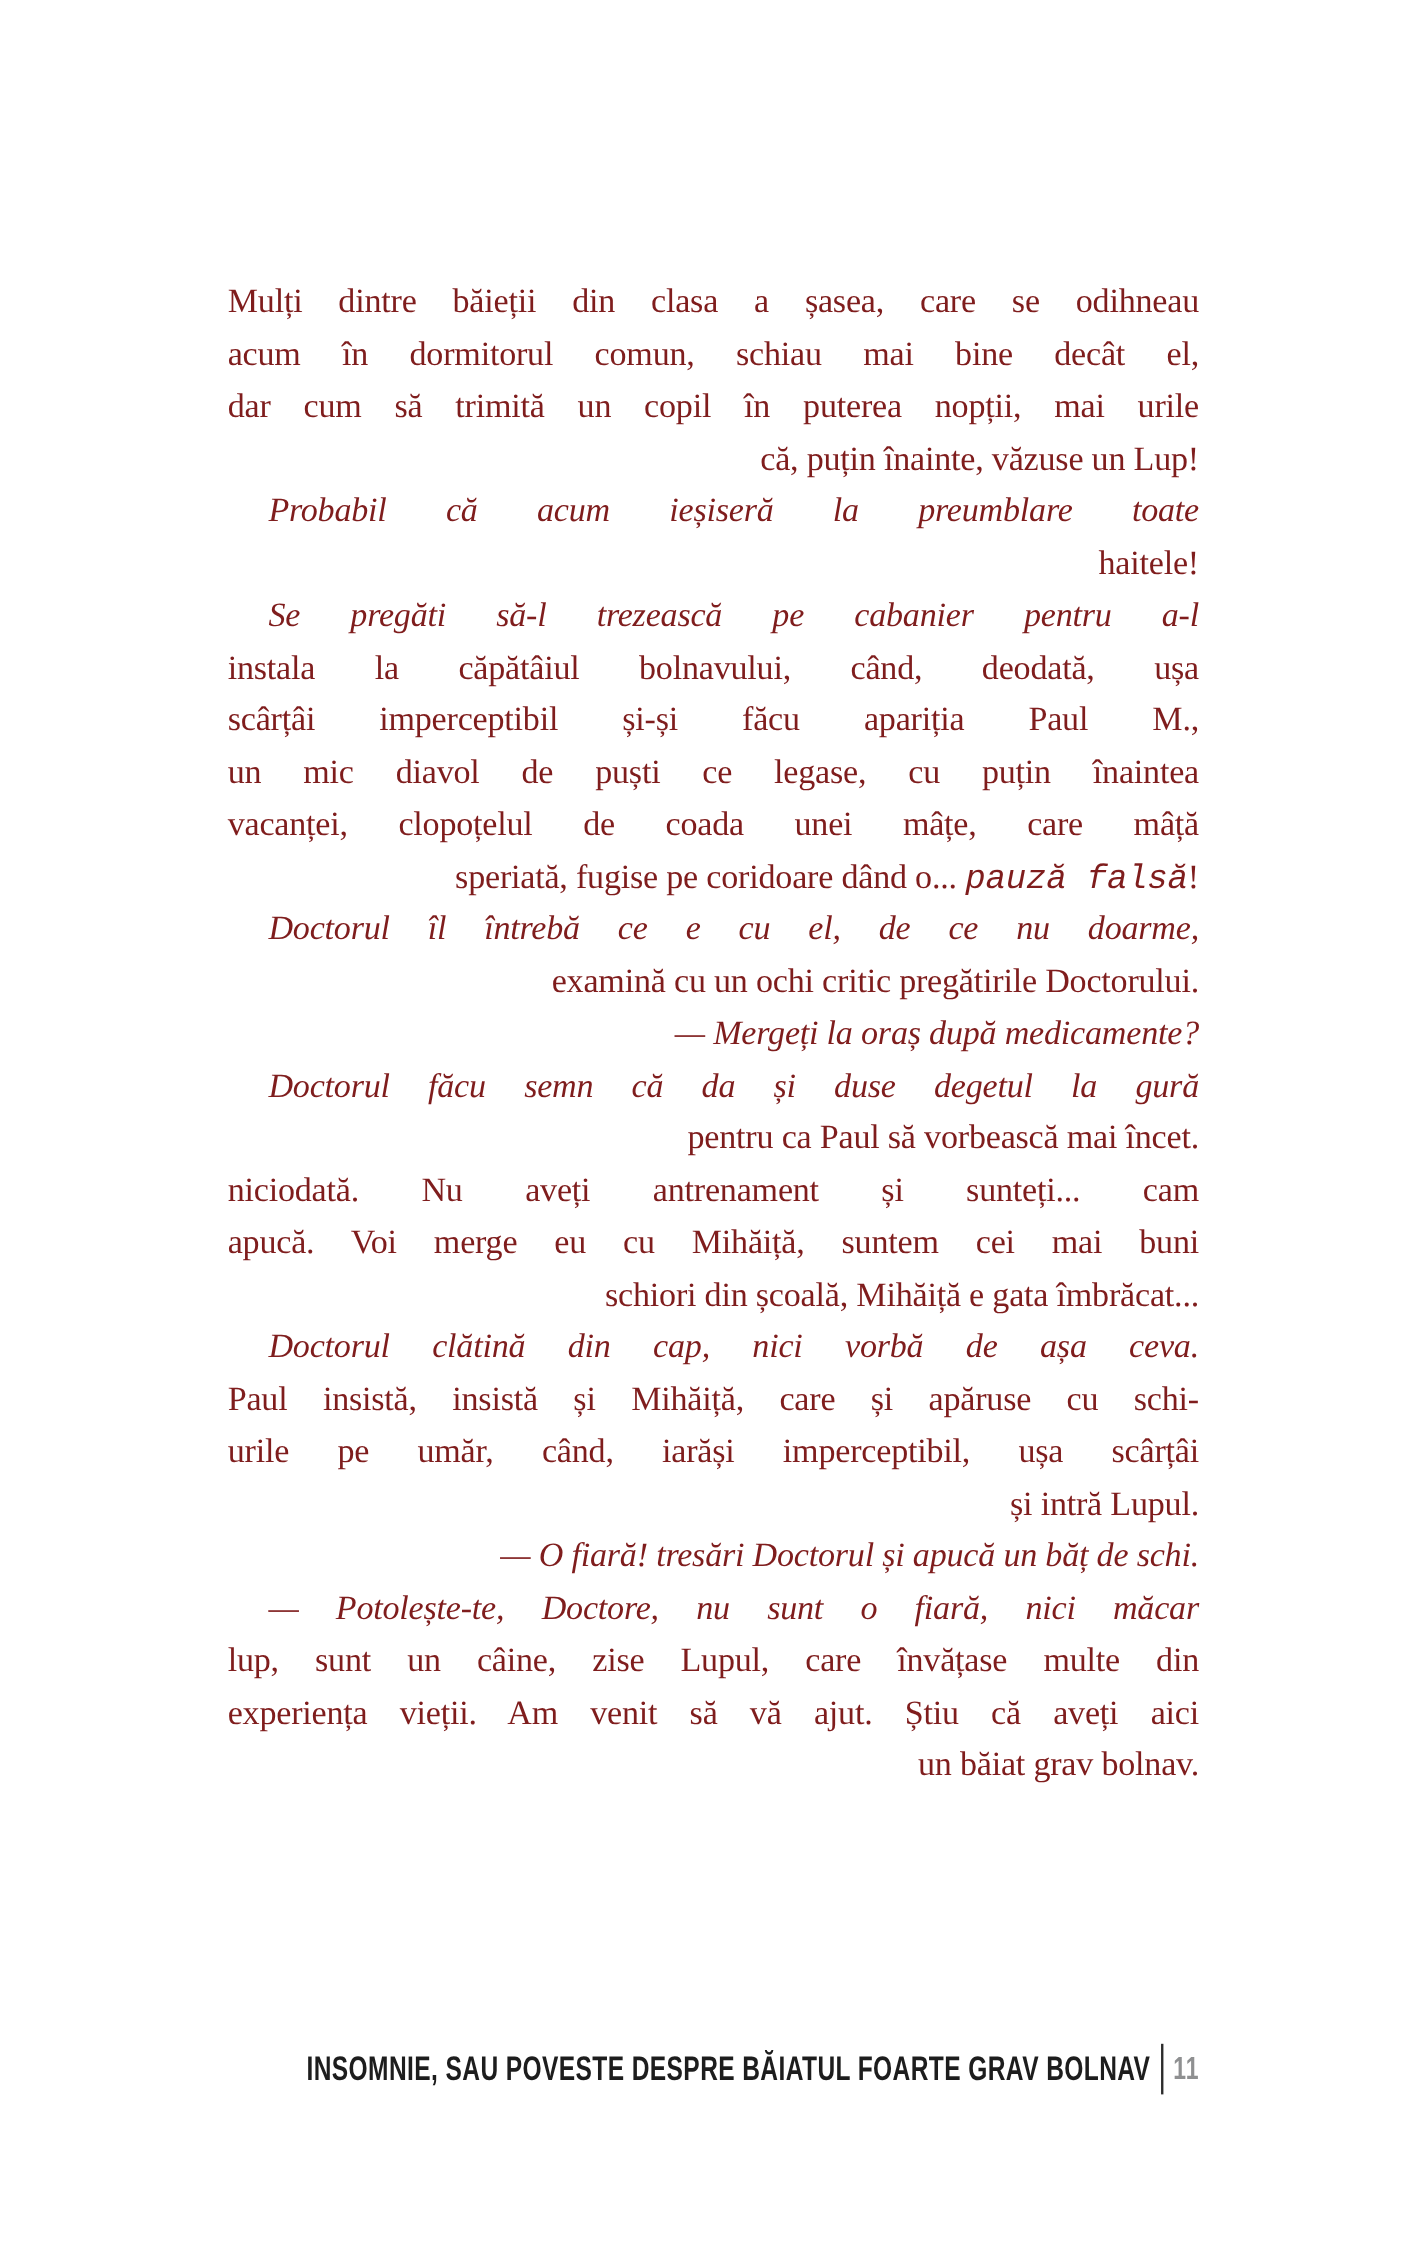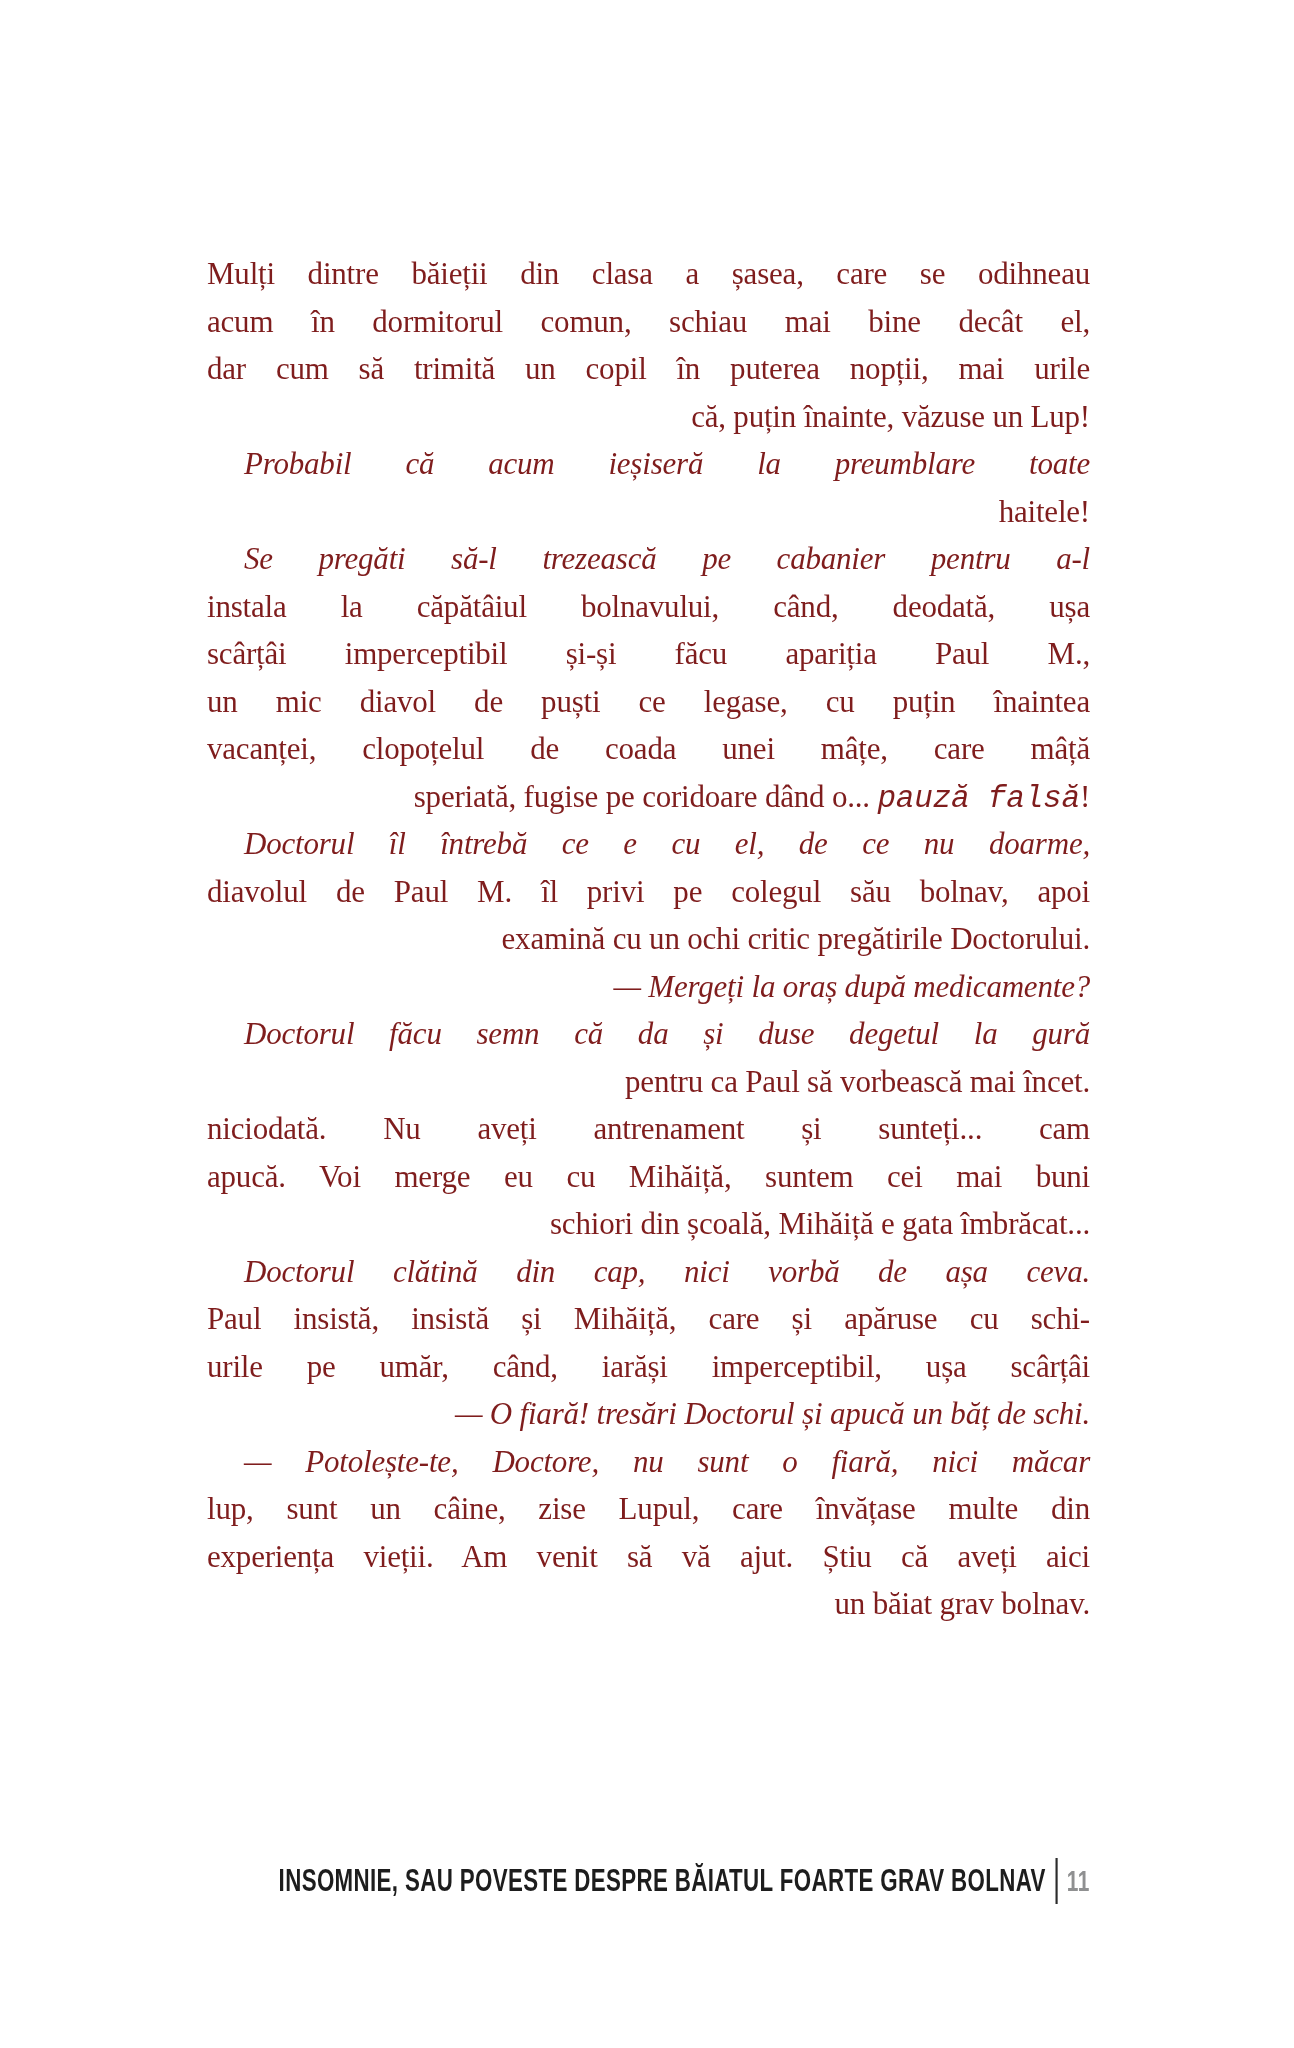--- a/index.html
+++ b/index.html
@@ -78,31 +78,31 @@
     <div class="ln">că, puțin înainte, văzuse un Lup!</div>
     <div class="ln j ind">Probabil că acum ieșiseră la preumblare toate</div>
     <div class="ln">haitele!</div>
     <div class="ln j ind">Se pregăti să-l trezească pe cabanier pentru a-l</div>
     <div class="ln j">instala la căpătâiul bolnavului, când, deodată, ușa</div>
     <div class="ln j">scârțâi imperceptibil și-și făcu apariția Paul M.,</div>
     <div class="ln j">un mic diavol de puști ce legase, cu puțin înaintea</div>
     <div class="ln j">vacanței, clopoțelul de coada unei mâțe, care mâță</div>
     <div class="ln"><span>speriată, fugise pe coridoare dând o... </span><span class="ital">pauză falsă</span><span>!</span></div>
     <div class="ln j ind">Doctorul îl întrebă ce e cu el, de ce nu doarme,</div>
-    <div class="ln j">diavolul de Paul M. îl privi pe colegul său bolnav, apoi</div>
     <div class="ln">examină cu un ochi critic pregătirile Doctorului.</div>
     <div class="ln ind">— Mergeți la oraș după medicamente?</div>
     <div class="ln j ind">Doctorul făcu semn că da și duse degetul la gură</div>
     <div class="ln">pentru ca Paul să vorbească mai încet.</div>
     <div class="ln j">niciodată. Nu aveți antrenament și sunteți... cam</div>
     <div class="ln j">apucă. Voi merge eu cu Mihăiță, suntem cei mai buni</div>
     <div class="ln">schiori din școală, Mihăiță e gata îmbrăcat...</div>
     <div class="ln j ind">Doctorul clătină din cap, nici vorbă de așa ceva.</div>
     <div class="ln j">Paul insistă, insistă și Mihăiță, care și apăruse cu schi-</div>
     <div class="ln j">urile pe umăr, când, iarăși imperceptibil, ușa scârțâi</div>
+    <div class="ln">și intră Lupul.</div>
     <div class="ln ind">— O fiară! tresări Doctorul și apucă un băț de schi.</div>
     <div class="ln j ind">— Potolește-te, Doctore, nu sunt o fiară, nici măcar</div>
     <div class="ln j">lup, sunt un câine, zise Lupul, care învățase multe din</div>
     <div class="ln j">experiența vieții. Am venit să vă ajut. Știu că aveți aici</div>
     <div class="ln">un băiat grav bolnav.</div>
   </div>
 
   <div class="footer">
     <span class="chapter">INSOMNIE, SAU POVESTE DESPRE BĂIATUL FOARTE GRAV BOLNAV</span>
     <span class="sep"></span>

